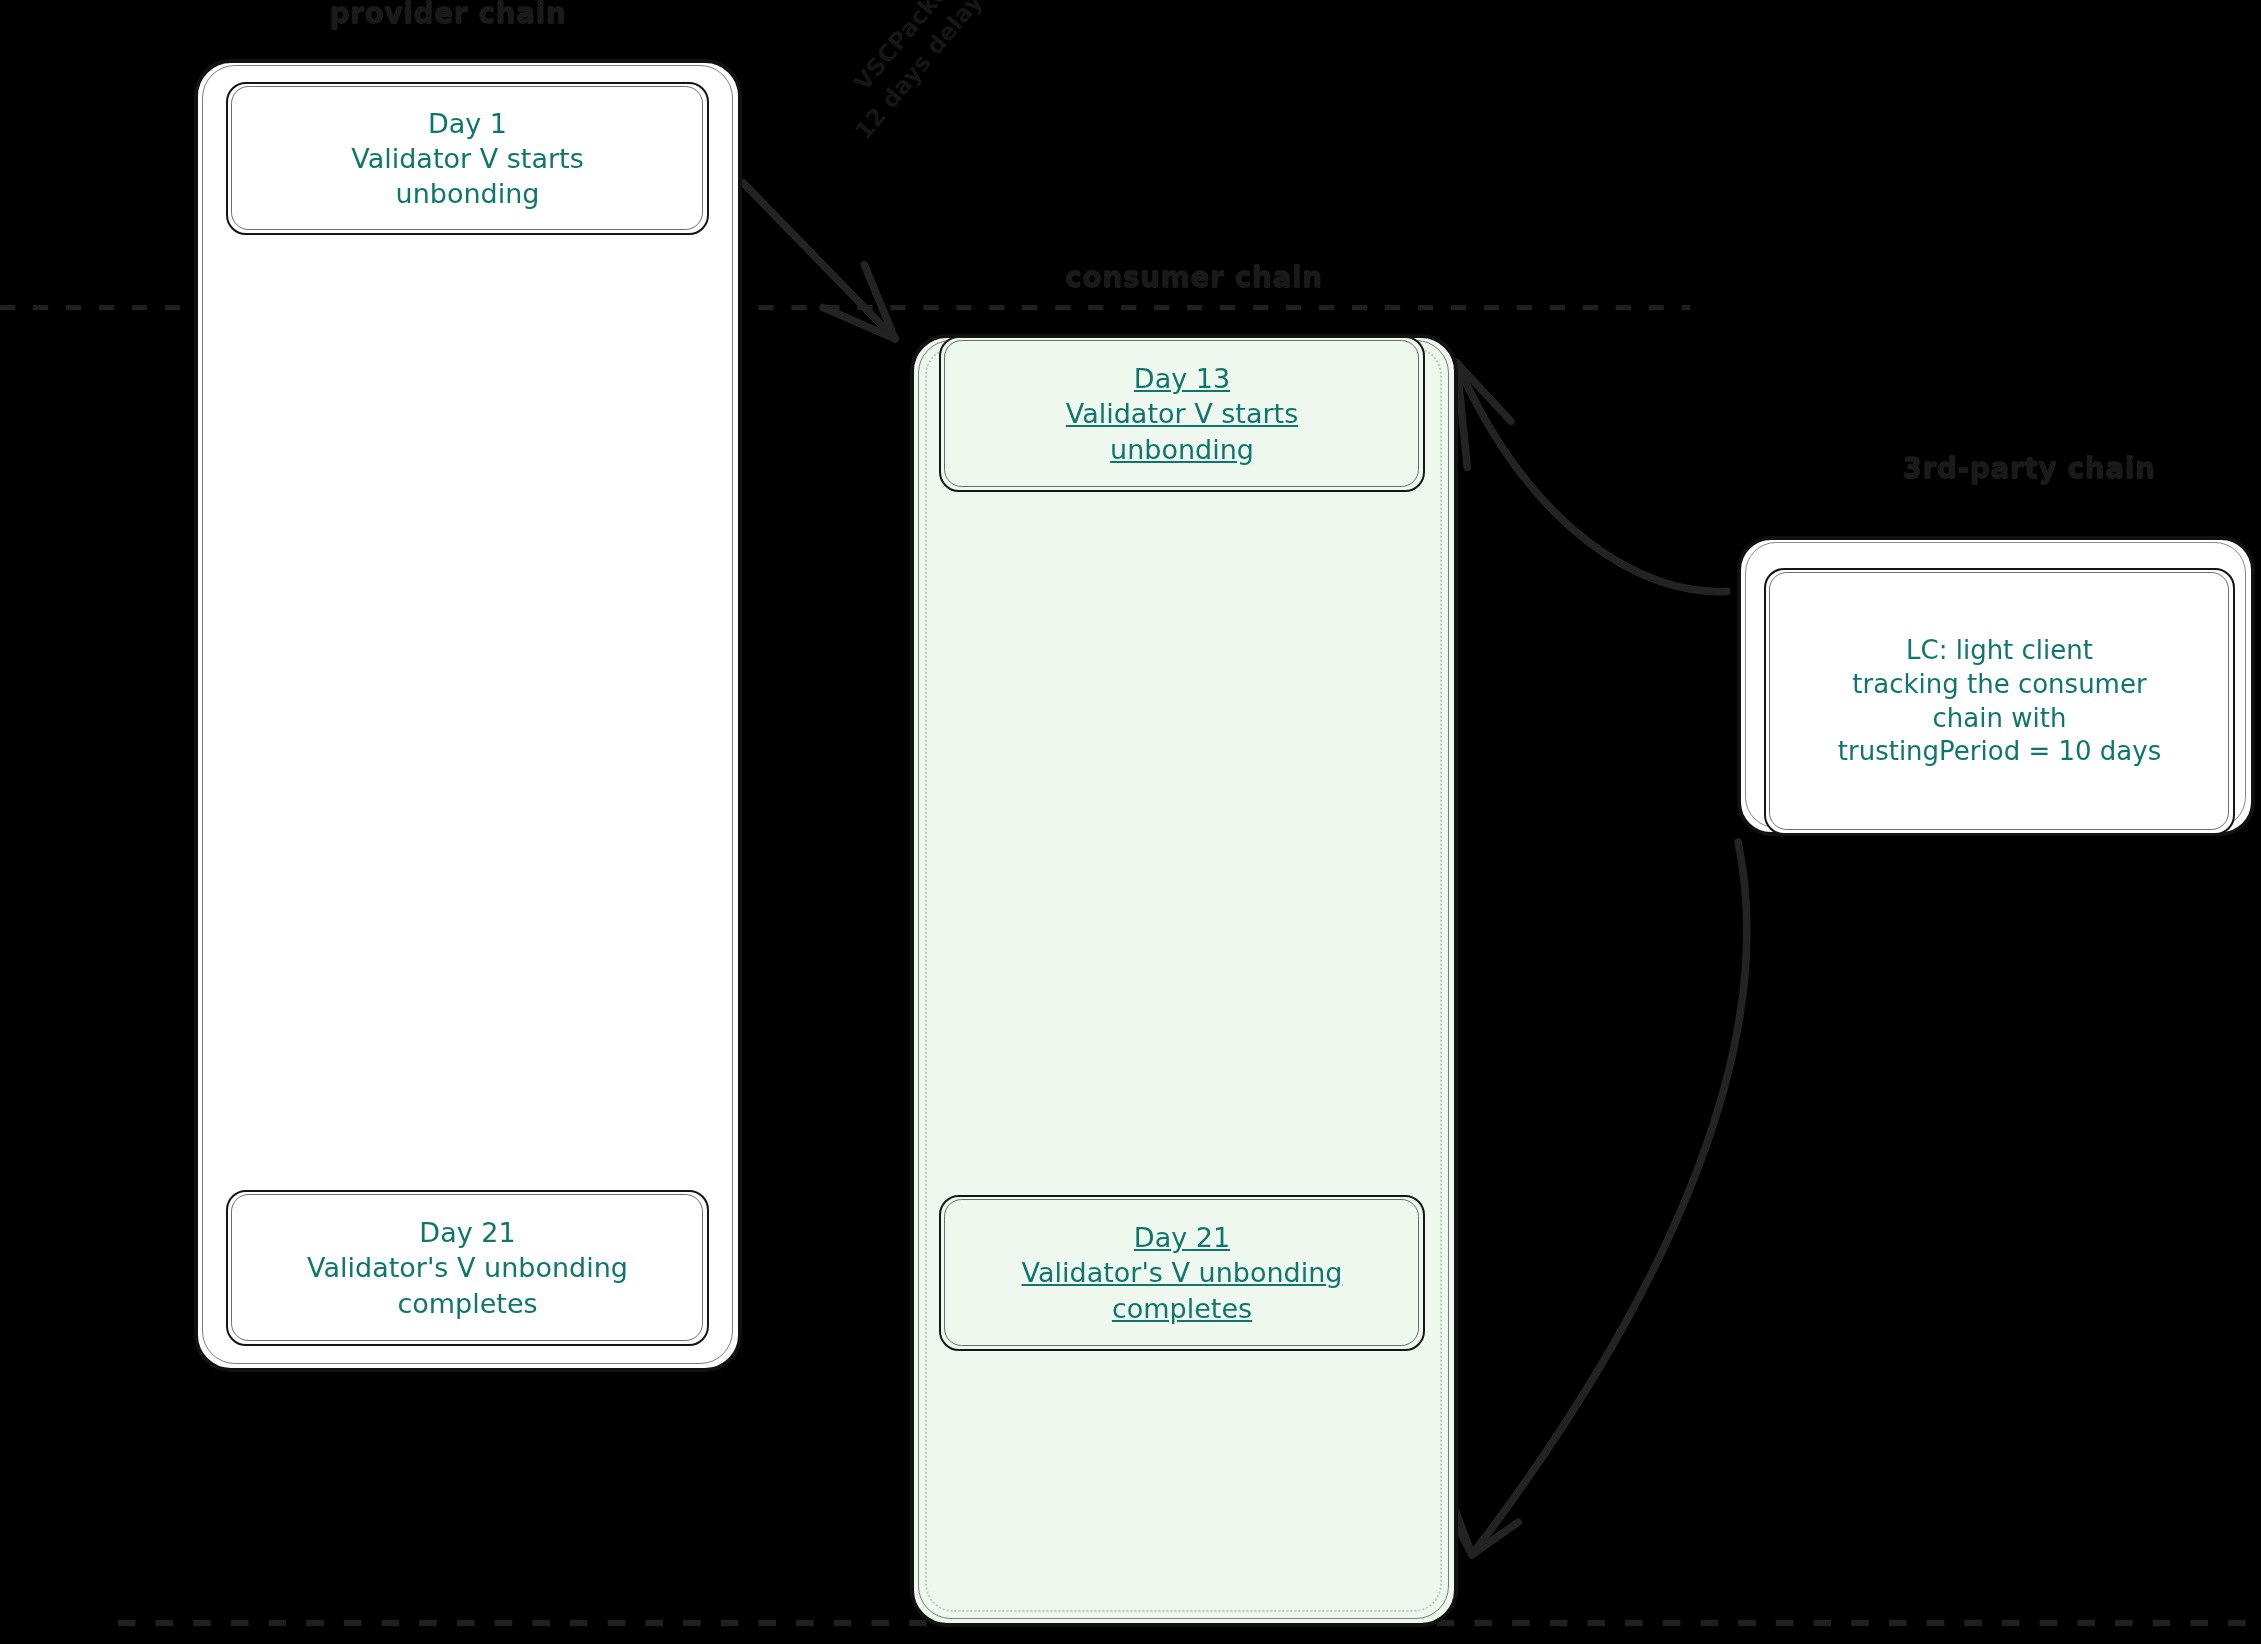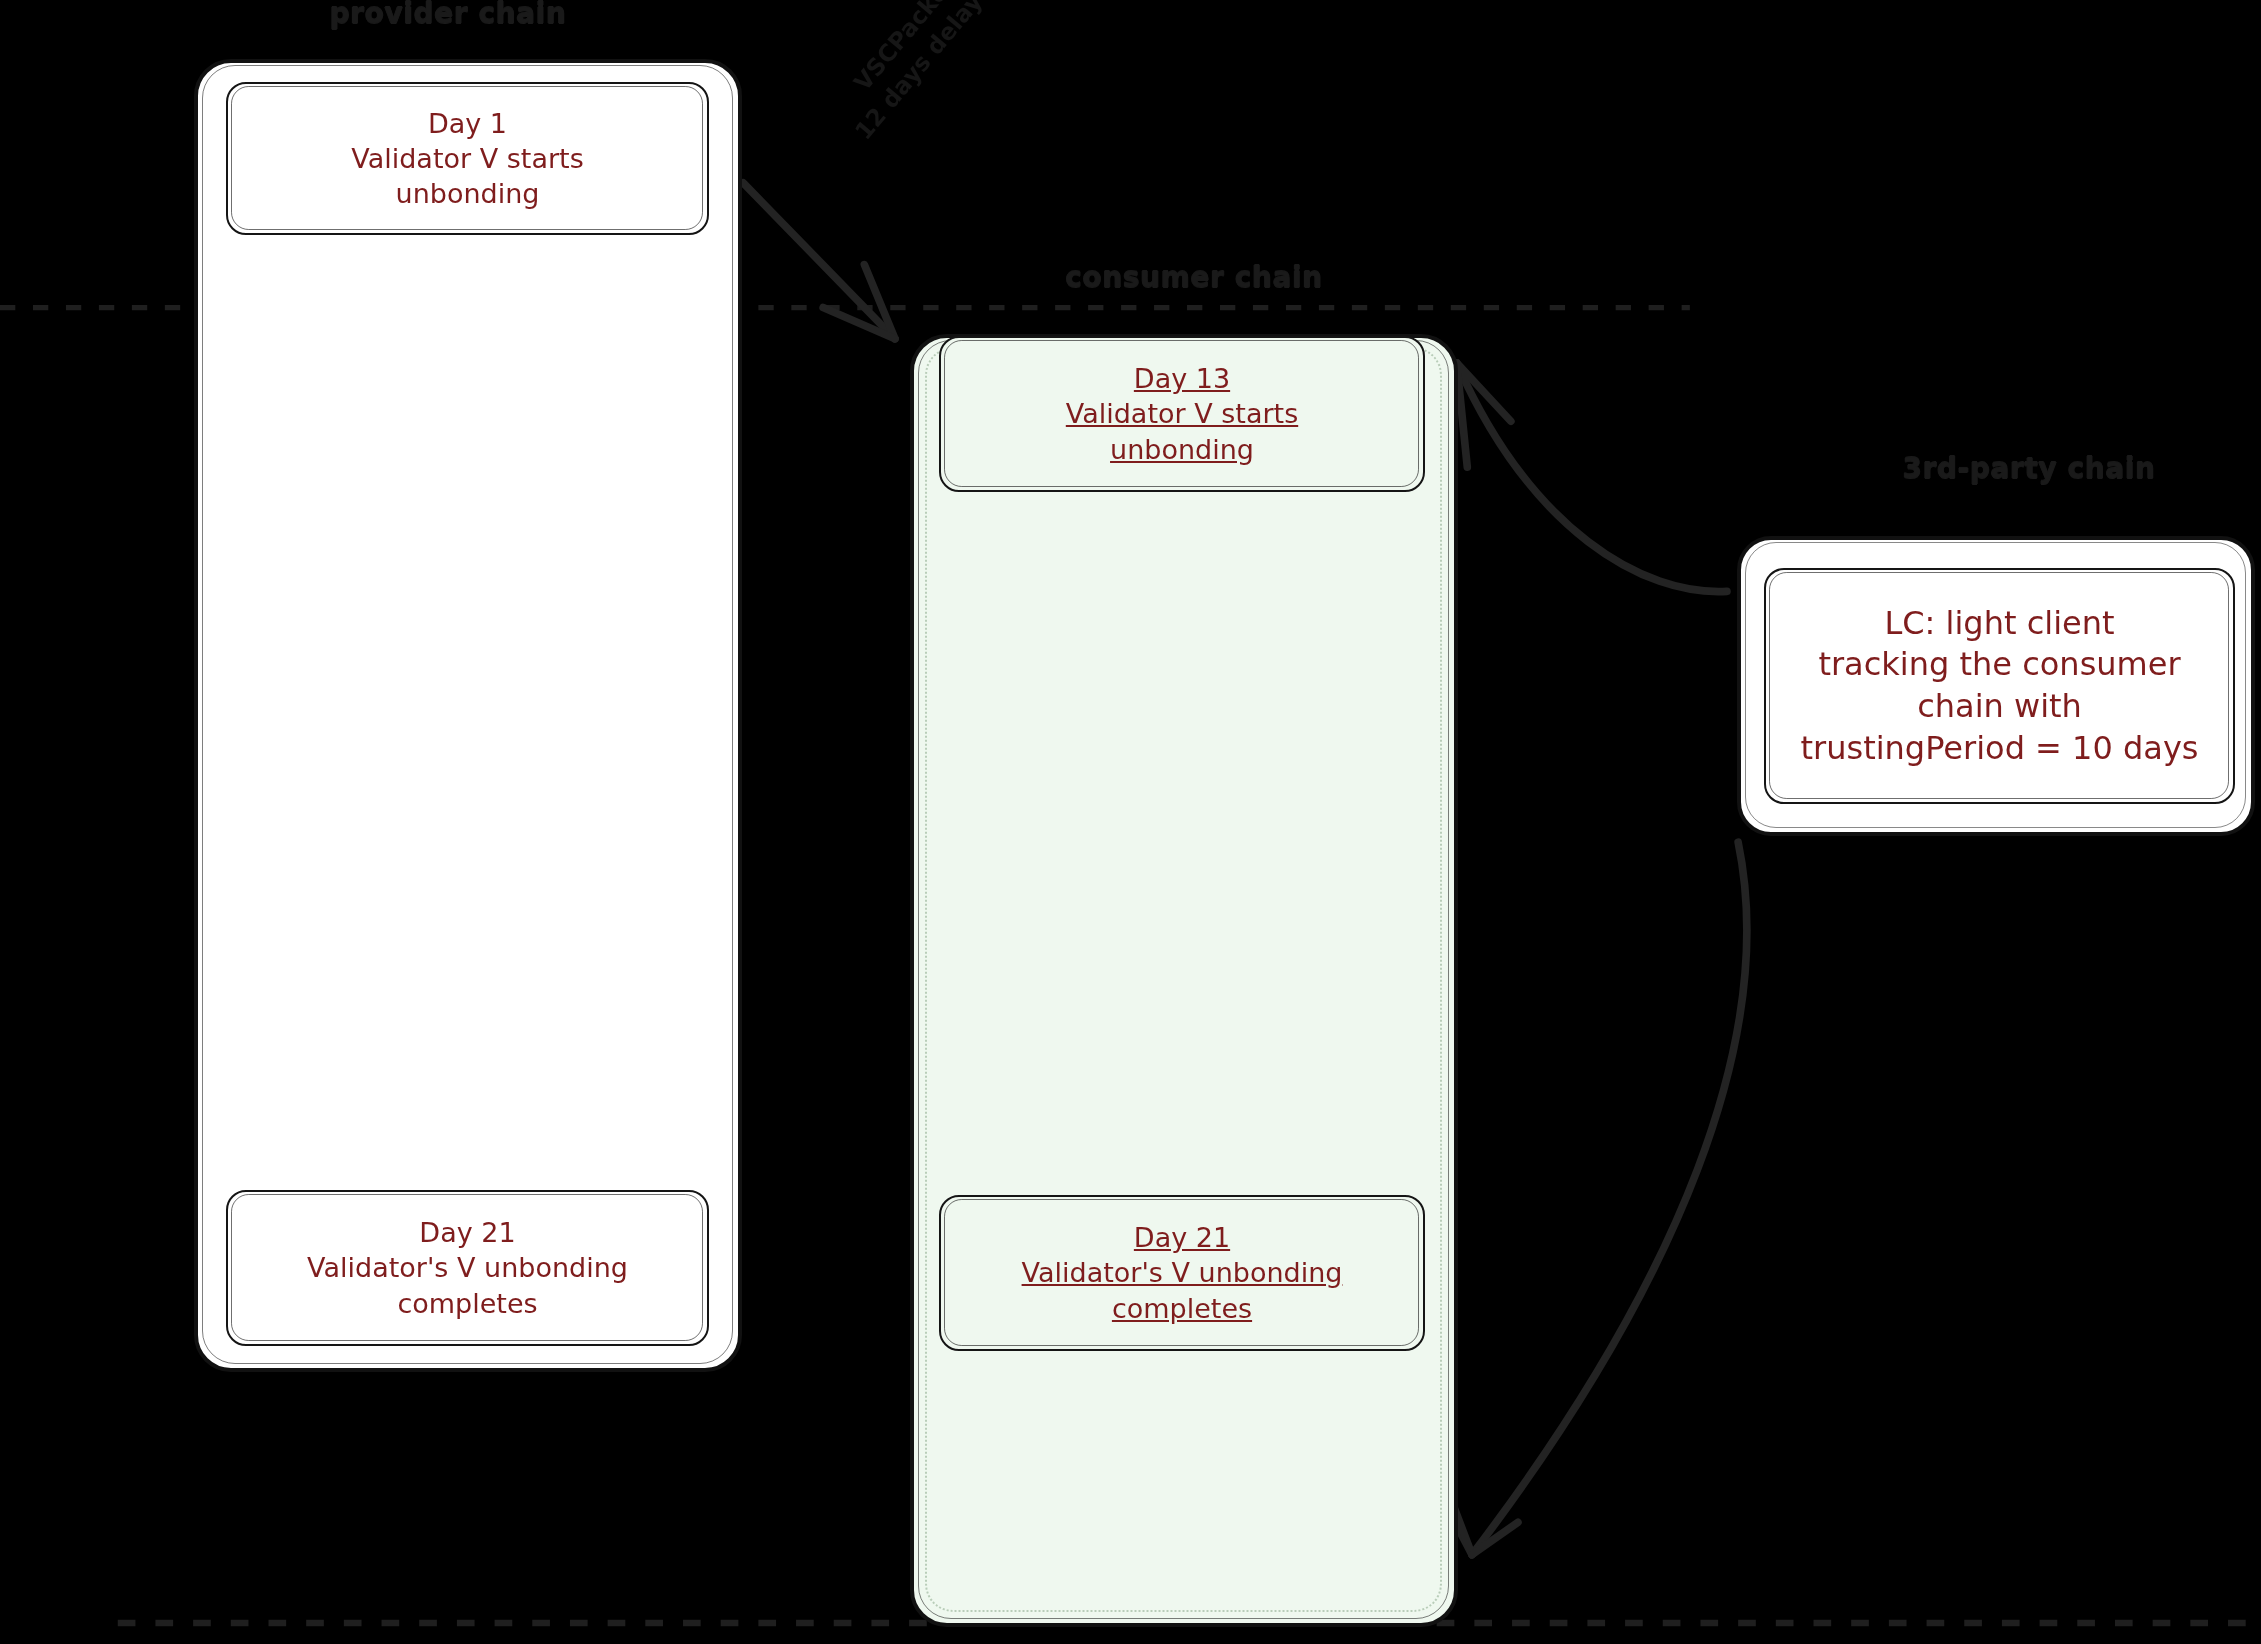--- a/index.html
+++ b/index.html
@@ -91,21 +91,21 @@
   .card {
     position: absolute;
     box-sizing: border-box;
     border: 2.9px solid #151515;
     border-radius: 20px;
     display: flex;
     flex-direction: column;
     align-items: center;
     justify-content: center;
     text-align: center;
-    color: #7f1d1d;
+    color: #0f766e;
     font-family: "DejaVu Sans", sans-serif;
     font-size: 27px;
     line-height: 1.30;
     padding: 5.9px 14px;
   }
   .card.on-white { background: #ffffff; }
   .card.on-green { background: #eff8ef; text-decoration: underline; }
   .card::after {
     content: "";
     position: absolute;
@@ -210,21 +210,21 @@
     <span class="ln">Validator's V unbonding</span>
     <span class="ln">completes</span>
   </div>
 
 
   <div class="chain-title" style="left:2014px; top:452px;margin-left:15px;">3rd-party chain</div>
 
   <div class="tp-outer" style="left:1737px; top:536px; width:518px; height:300px;">
   </div>
 
-  <div class="card on-white" style="left:1764px; top:568px; width:471px; height:236px; font-size:32px;">
+  <div class="card on-white" style="left:1764px; top:568px; width:471px; height:267px; font-size:26px;">
     <span class="ln">LC: light client</span>
     <span class="ln">tracking the consumer</span>
     <span class="ln">chain with</span>
     <span class="ln">trustingPeriod = 10 days</span>
   </div>
 
   <div class="arrow-label" style="left:824px; top:106px; transform: rotate(-50deg); transform-origin: left top;">
     <div>VSCPacket</div>
     <div>12 days delayed</div>
   </div>

